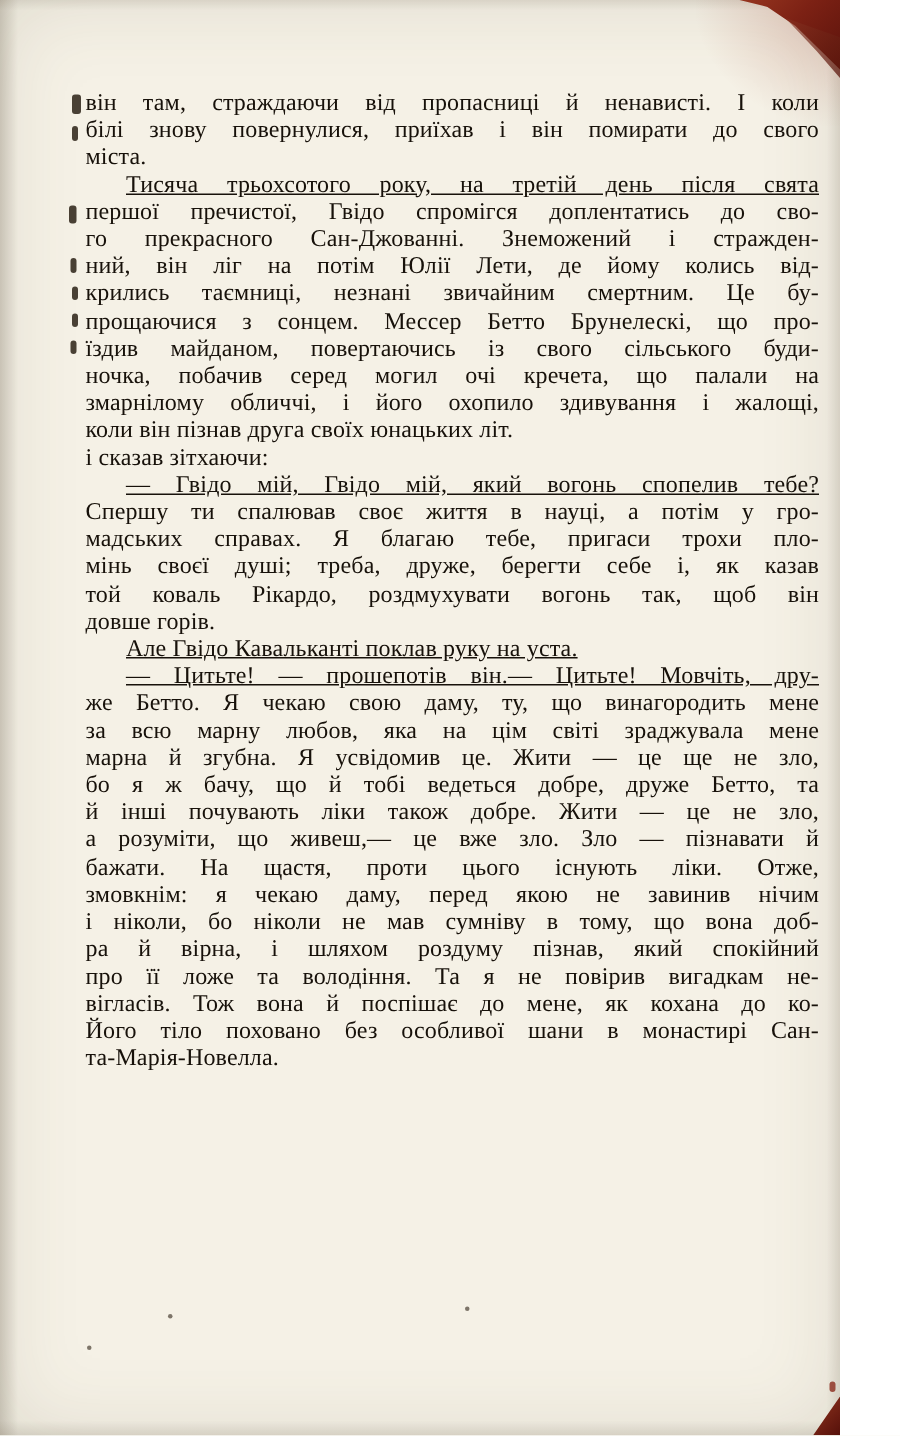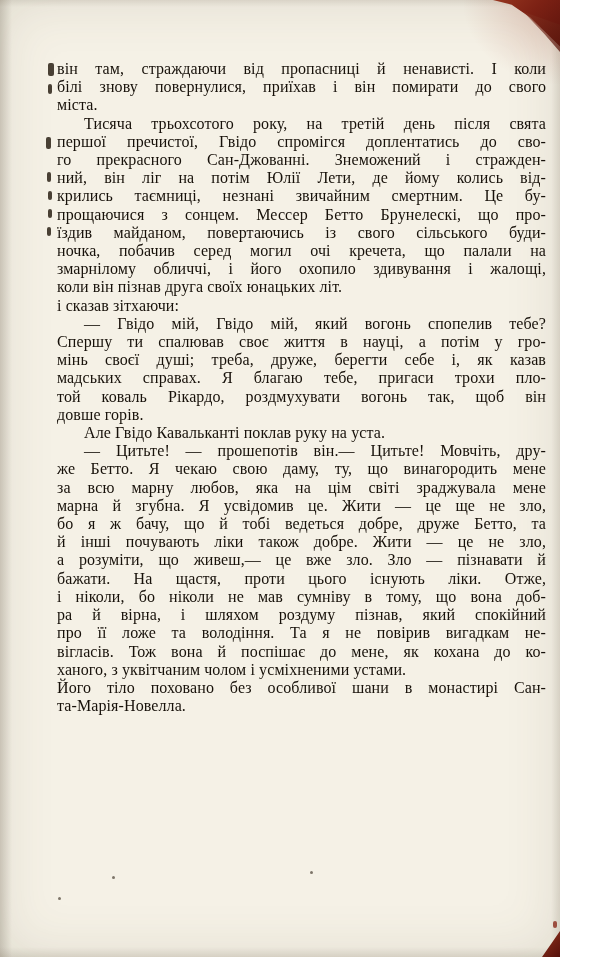--- a/index.html
+++ b/index.html
@@ -35,21 +35,21 @@
     color:#17110a;
     font-size:16px;
     line-height:18.2px;
     font-weight:500;
     letter-spacing:0.1px;
   }
   .line {
     text-align:justify;
     text-align-last:justify;
   }
-  .line.para-first { text-indent:27px; }
+  .line.para-first { text-indent:27px;text-decoration:underline; }
   .line.para-last  { text-align-last:left; }
 
   
   .stain-tr-haze {
     position:absolute; top:0; right:0; width:96px; height:84px; pointer-events:none;
     background:radial-gradient(ellipse at 100% 0%, rgba(156,64,44,0.28), rgba(156,64,44,0) 72%);
   }
   .stain-tr {
     position:absolute; top:0; right:0; width:78px; height:58px; pointer-events:none;
     background:linear-gradient(135deg, #9c3a22 0%, #7c2114 45%, #55100a 100%);
@@ -117,35 +117,35 @@
       <div class="line">ний, він ліг на потім Юлії Лети, де йому колись від-</div>
       <div class="line">крились таємниці, незнані звичайним смертним. Це бу-</div>
       <div class="line">прощаючися з сонцем. Мессер Бетто Брунелескі, що про-</div>
       <div class="line">їздив майданом, повертаючись із свого сільського буди-</div>
       <div class="line">ночка, побачив серед могил очі кречета, що палали на</div>
       <div class="line">змарнілому обличчі, і його охопило здивування і жалощі,</div>
       <div class="line para-last">коли він пізнав друга своїх юнацьких літ.</div>
       <div class="line para-last">і сказав зітхаючи:</div>
       <div class="line para-first">— Гвідо мій, Гвідо мій, який вогонь спопелив тебе?</div>
       <div class="line">Спершу ти спалював своє життя в науці, а потім у гро-</div>
+      <div class="line">мадських справах. Я благаю тебе, пригаси трохи пло-</div>
       <div class="line">мінь своєї душі; треба, друже, берегти себе і, як казав</div>
-      <div class="line">мадських справах. Я благаю тебе, пригаси трохи пло-</div>
       <div class="line">той коваль Рікардо, роздмухувати вогонь так, щоб він</div>
       <div class="line para-last">довше горів.</div>
       <div class="line para-first para-last">Але Гвідо Кавальканті поклав руку на уста.</div>
       <div class="line para-first">— Цитьте! — прошепотів він.— Цитьте! Мовчіть, дру-</div>
       <div class="line">же Бетто. Я чекаю свою даму, ту, що винагородить мене</div>
       <div class="line">за всю марну любов, яка на цім світі зраджувала мене</div>
       <div class="line">марна й згубна. Я усвідомив це. Жити — це ще не зло,</div>
       <div class="line">бо я ж бачу, що й тобі ведеться добре, друже Бетто, та</div>
       <div class="line">й інші почувають ліки також добре. Жити — це не зло,</div>
       <div class="line">а розуміти, що живеш,— це вже зло. Зло — пізнавати й</div>
       <div class="line">бажати. На щастя, проти цього існують ліки. Отже,</div>
+      <div class="line">змовкнім: я чекаю даму, перед якою не завинив нічим</div>
       <div class="line">і ніколи, бо ніколи не мав сумніву в тому, що вона доб-</div>
       <div class="line">ра й вірна, і шляхом роздуму пізнав, який спокійний</div>
       <div class="line">про її ложе та володіння. Та я не повірив вигадкам не-</div>
       <div class="line">вігласів. Тож вона й поспішає до мене, як кохана до ко-</div>
-      <div class="line para-last">ханого, з уквітчаним чолом і усміхненими устами.</div>
       <div class="line">Його тіло поховано без особливої шани в монастирі Сан-</div>
       <div class="line para-last">та-Марія-Новелла.</div>
     </div>
 
 </div>
 
 </body></html>

